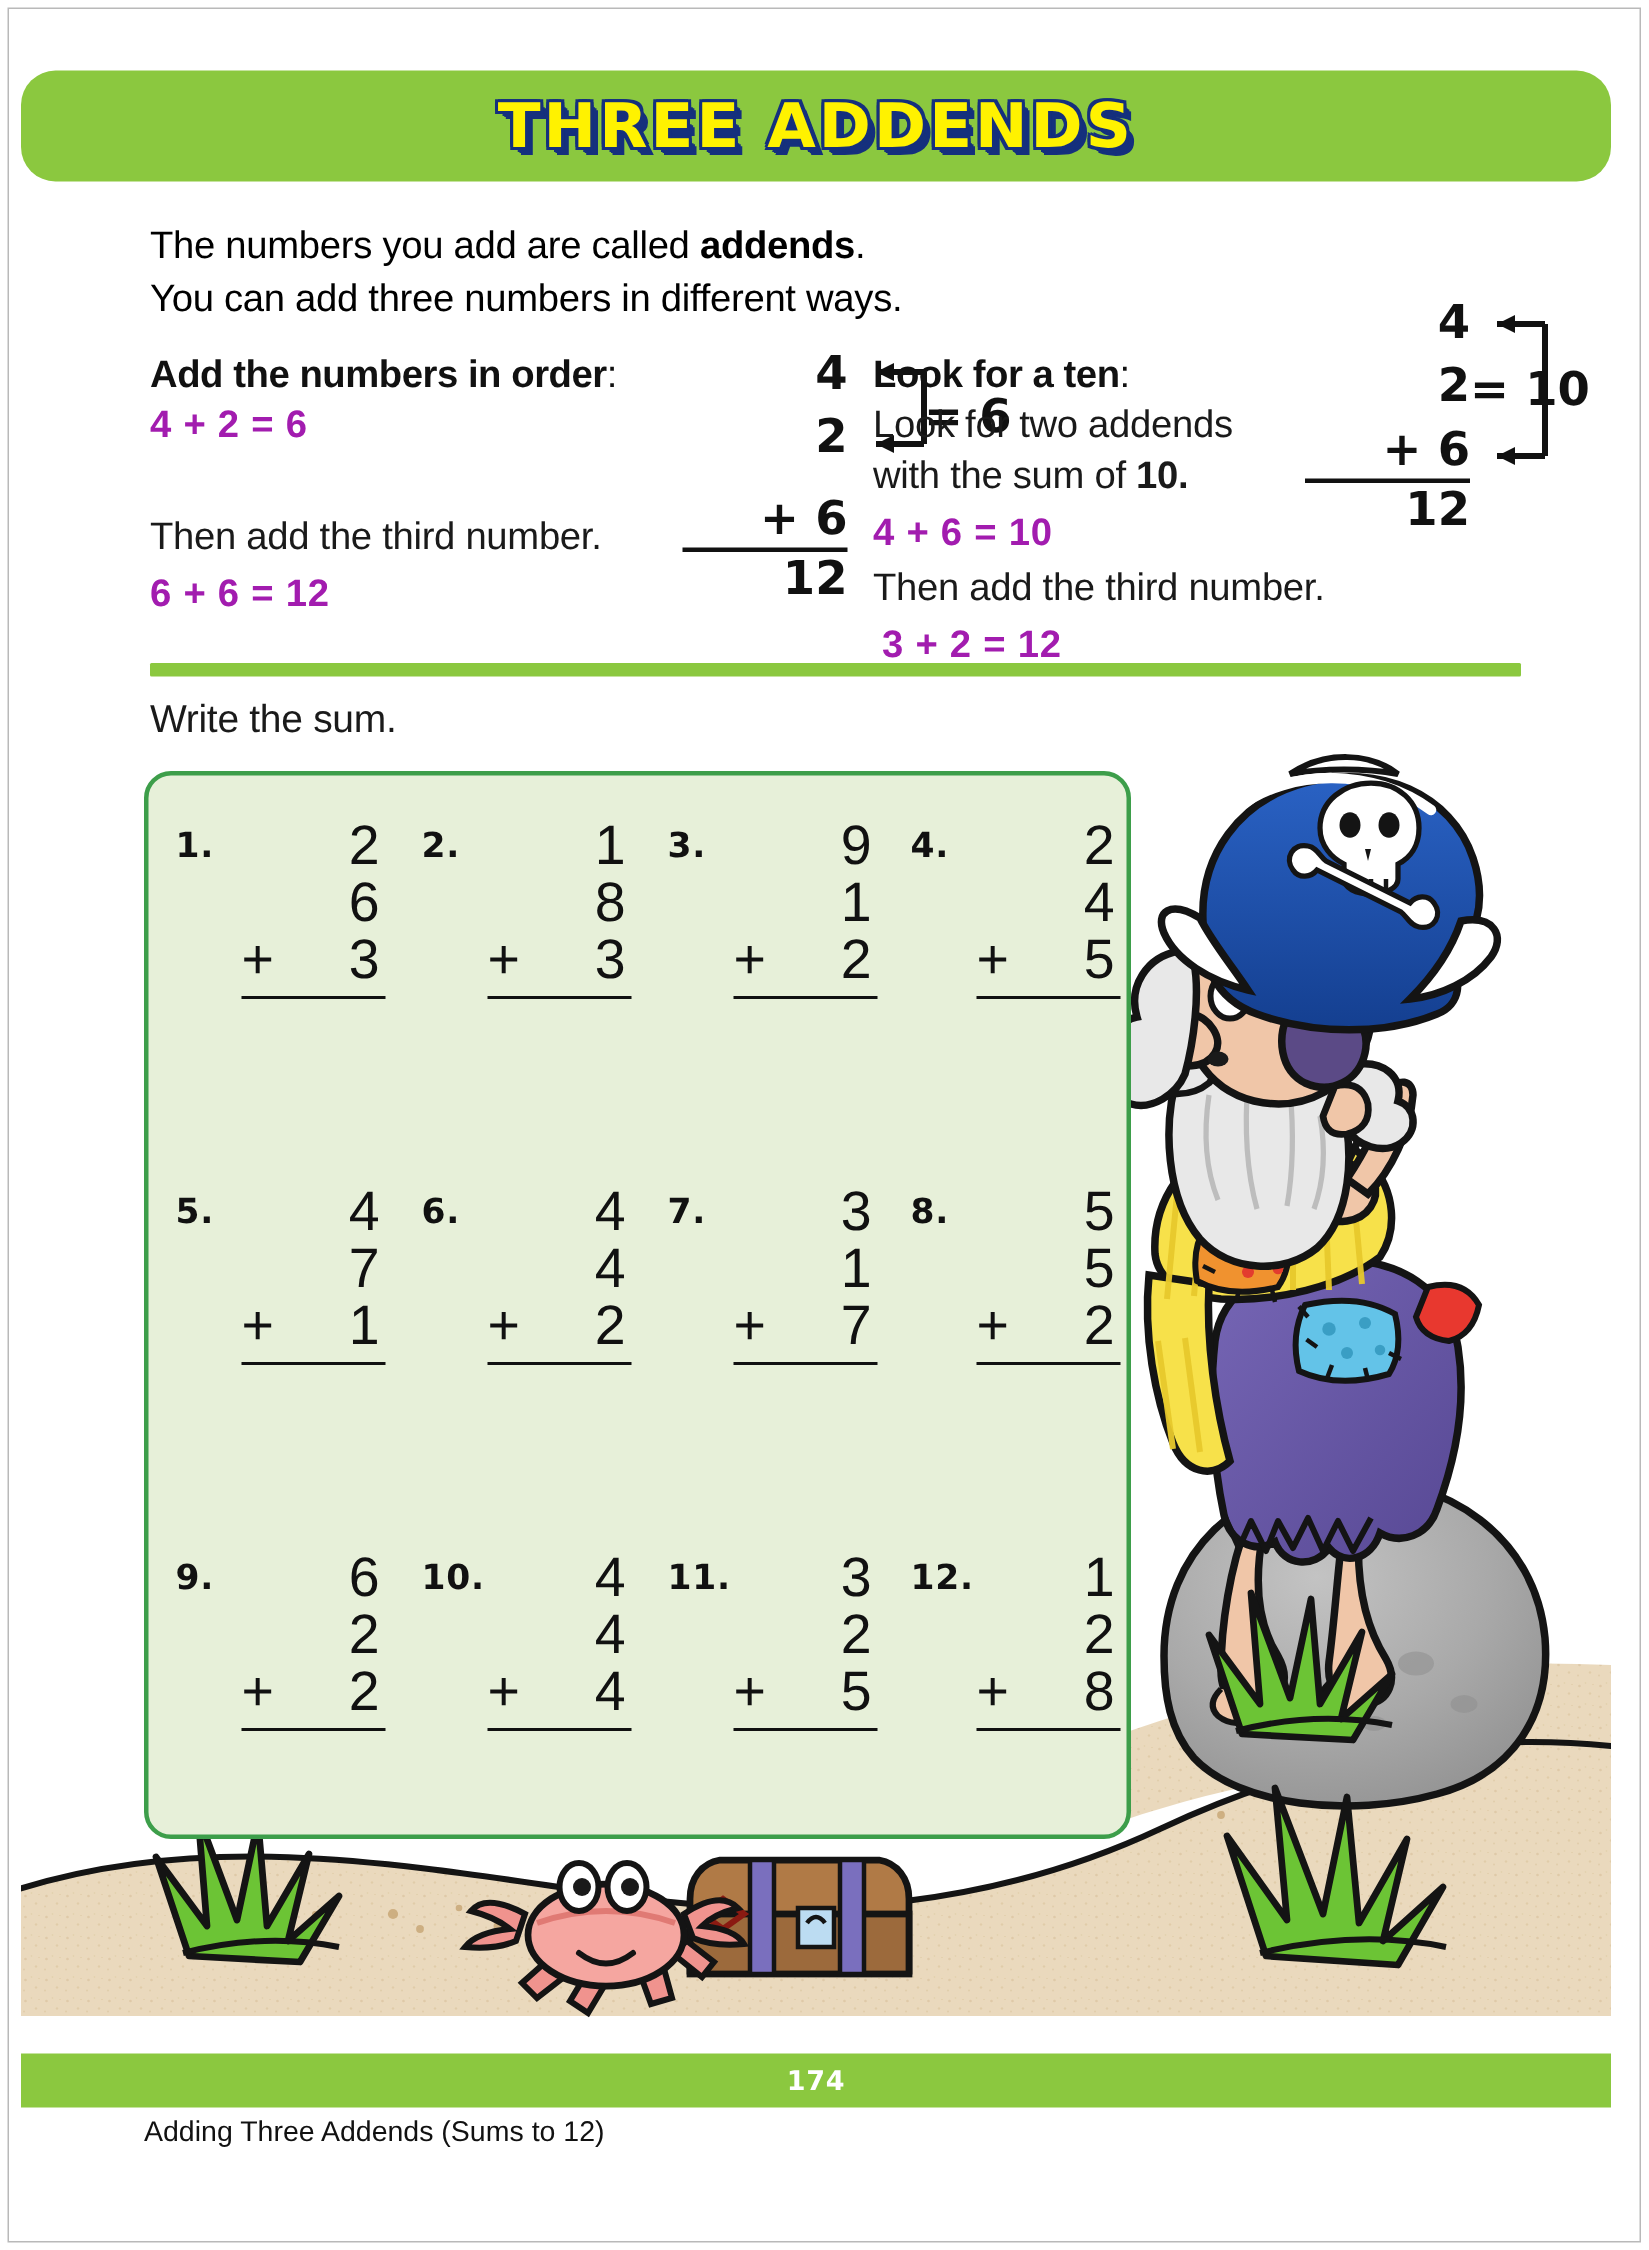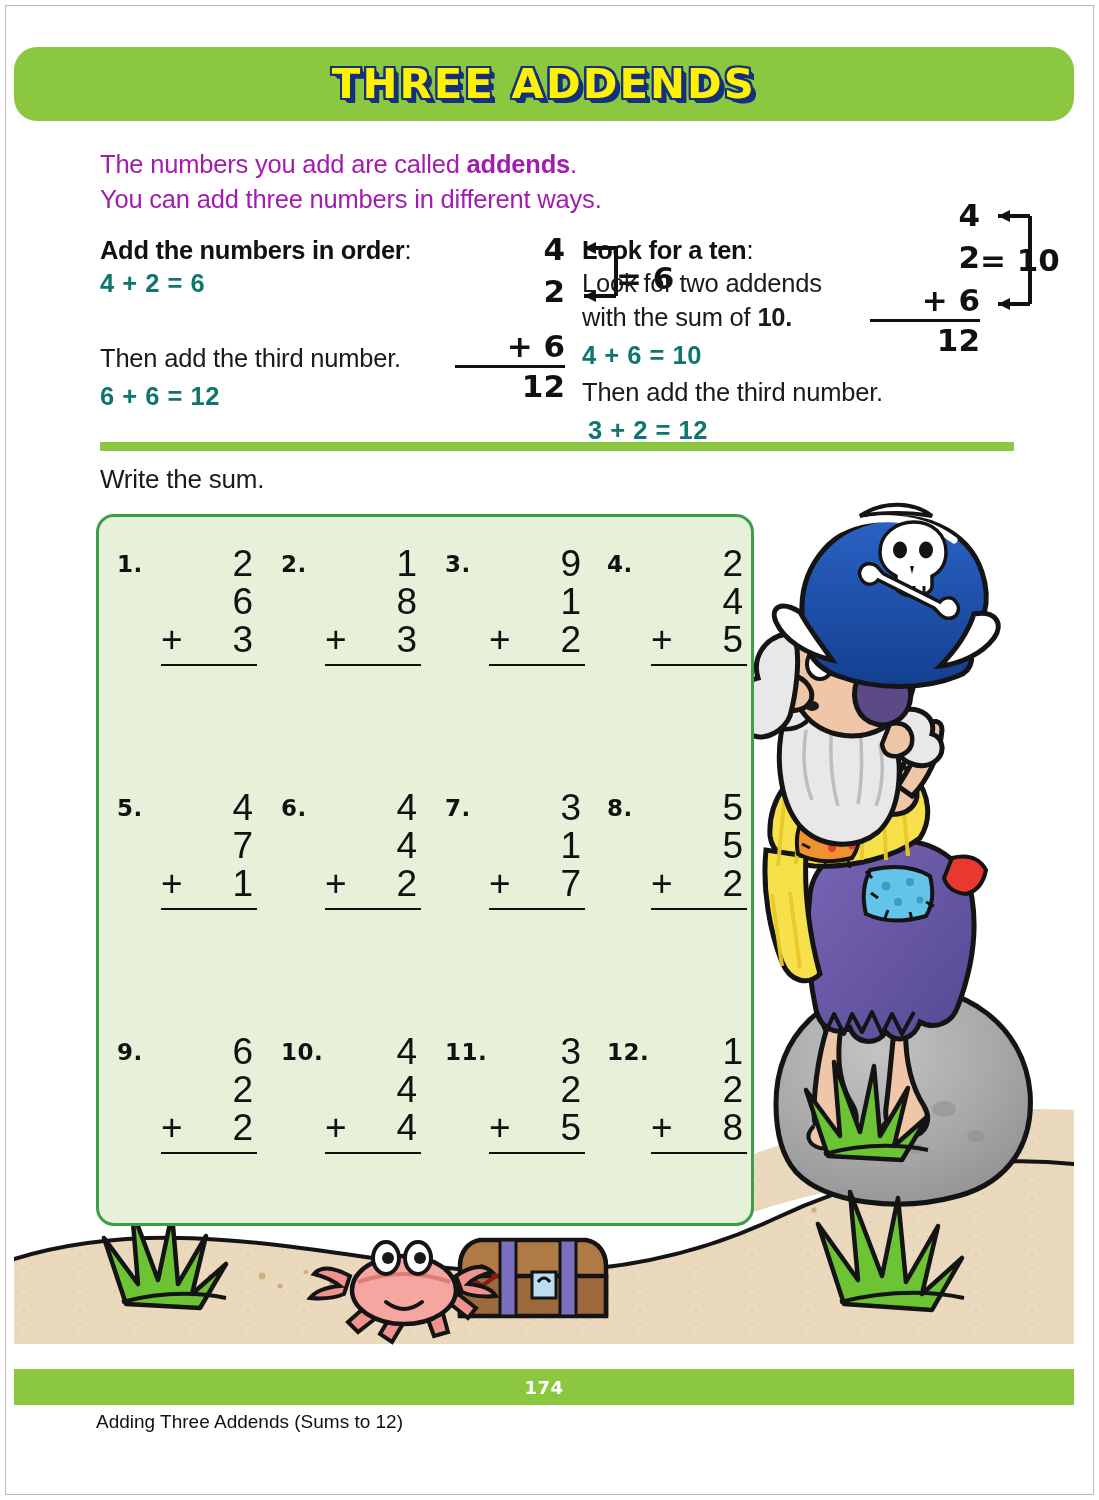--- a/index.html
+++ b/index.html
@@ -45,35 +45,35 @@
     transform:scaleX(1.02);
     text-shadow:
       -2px 0 #15307d, 2px 0 #15307d, 0 -2px #15307d, 0 2px #15307d,
       -2px -2px #15307d, 2px -2px #15307d, -2px 2px #15307d, 2px 2px #15307d,
       3px 3px 0 #15307d, 4px 4px 0 #15307d, 5px 5px 0 #15307d;
   }
 
   
   .intro{
     position:absolute;left:86px;top:133px;width:940px;
-    font-size:25.5px;color:#a21caf;line-height:1.36;
+    font-size:25.5px;color:#000000;line-height:1.36;
     letter-spacing:-0.2px;
   }
   .intro b{font-weight:bold;}
 
   .cols{position:absolute;left:86px;top:222px;width:960px;}
 
   .col{position:absolute;top:0;}
   .col-left{left:0;width:480px;}
   .col-right{left:482px;width:480px;}
 
   .h-strong{font-size:25.5px;font-weight:bold;color:#111;letter-spacing:-0.3px;}
   .h-strong span{font-weight:normal;}
   .p-line{font-size:25.5px;color:#1a1a1a;letter-spacing:-0.2px;line-height:1.33;}
-  .eq{font-size:25.5px;font-weight:bold;color:#0f766e;letter-spacing:0.5px;}
+  .eq{font-size:25.5px;font-weight:bold;color:#a21caf;letter-spacing:0.5px;}
 
   
   .work{position:absolute;font-weight:bold;color:#111;}
   .work .d{
     font-size:31px;font-weight:bold;text-align:right;
     line-height:0.98;font-family:"DejaVu Sans", sans-serif;
   }
   .work .rule{border-top:3px solid #111;margin-top:4px;}
   .eqbig{
     position:absolute;font-size:31px;font-weight:bold;color:#111;

